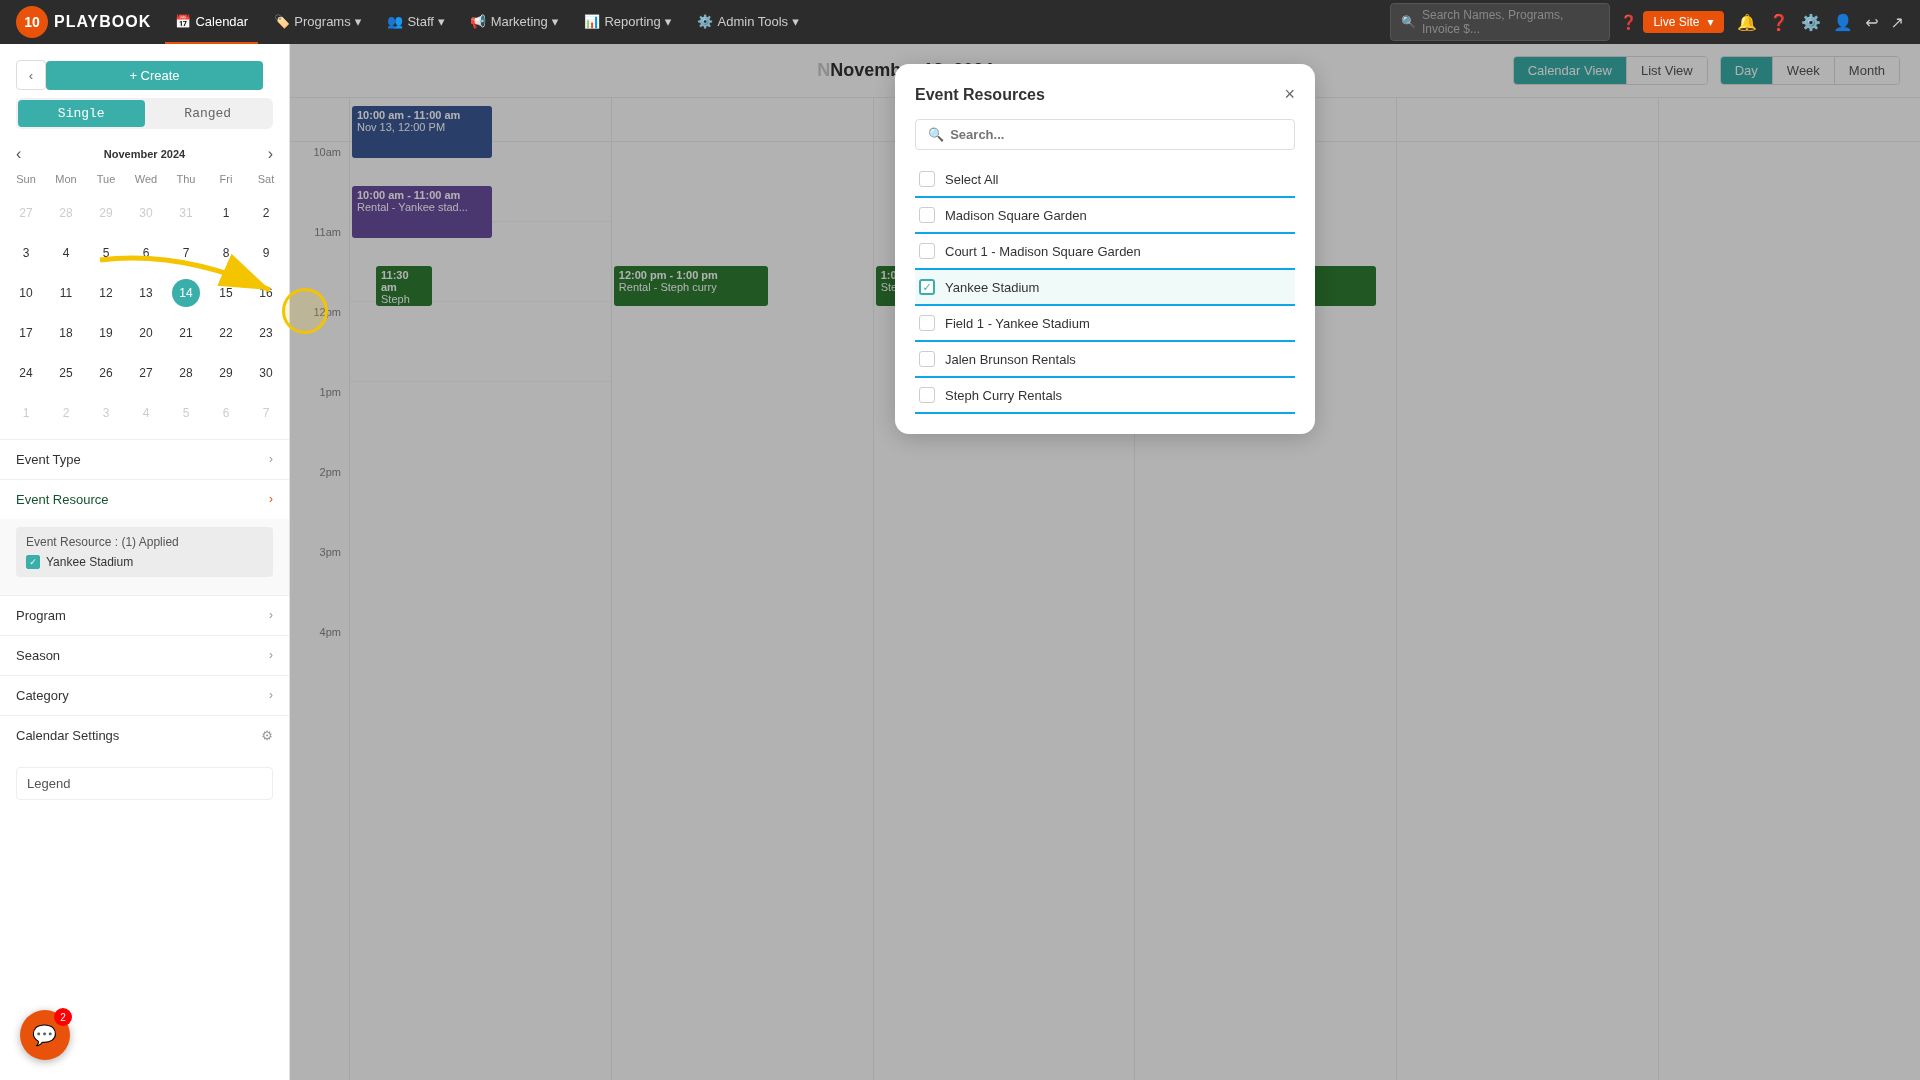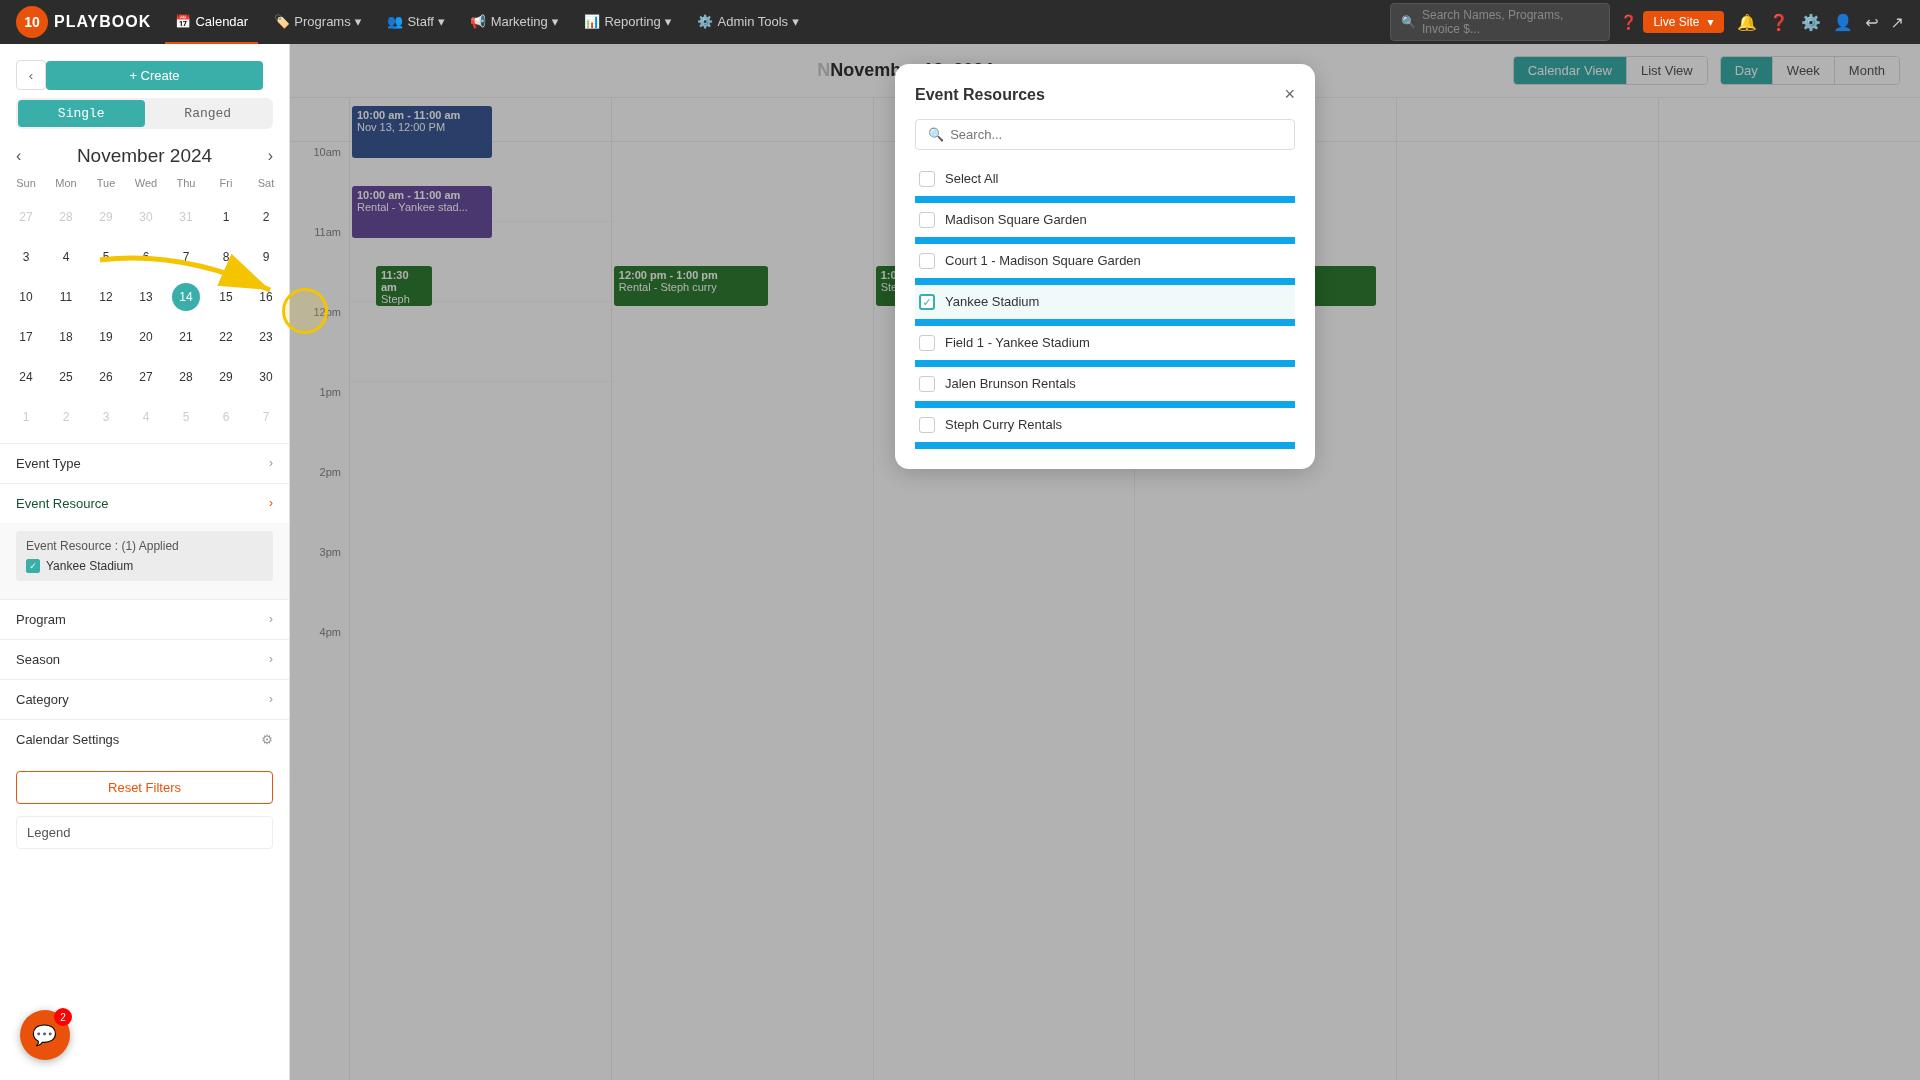--- a/index.html
+++ b/index.html
@@ -111,21 +111,21 @@
       border-radius: 4px; font-size: 13px; color: #666;
     }
     .toggle-btn.active { background: #3aafa9; color: white; }
 
     
     .mini-calendar { padding: 0 12px 12px; }
     .mini-cal-header {
       display: flex; align-items: center; justify-content: space-between;
       padding: 4px 0 8px;
     }
-    .mini-cal-title { font-weight: 400; font-size: 19px; }
+    .mini-cal-title { font-weight: 700; font-size: 11px; }
     .mini-cal-nav { cursor: pointer; color: #555; font-size: 16px; padding: 0 4px; }
     .mini-cal-grid { display: grid; grid-template-columns: repeat(7,1fr); gap: 12px; }
     .mini-cal-dow { text-align: center; font-size: 11px; color: #888; padding: 2px 0; }
     .mini-cal-day {
       text-align: center; font-size: 12px; padding: 4px 2px;
       border-radius: 50%; cursor: pointer; width: 28px; height: 28px;
       display: flex; align-items: center; justify-content: center; margin: auto;
     }
     .mini-cal-day.other-month { color: #ccc; }
     .mini-cal-day.today { background: #3aafa9; color: white; }
@@ -292,23 +292,23 @@
       padding: 7px 12px;
       width: 100%;
       font-size: 13px;
       margin-bottom: 12px;
       display: flex; align-items: center; gap: 6px;
     }
     .modal-search input {
       border: none; outline: none; flex: 1; font-size: 13px; color: #555;
     }
     .modal-item {
-      display: flex; align-items: flex-start; gap: 10px;
+      display: flex; align-items: flex-end; gap: 10px;
       padding: 9px 4px;
-      border-bottom: 7px solid #0ea5e9;
+      border-bottom: 2px solid #0ea5e9;
       cursor: pointer;
     }
     .modal-checkbox {
       width: 16px; height: 16px;
       border: 1px solid #ccc;
       border-radius: 3px;
       flex-shrink: 0;
       display: flex; align-items: center; justify-content: center;
       background: white;
     }
@@ -552,21 +552,20 @@
 
     
     <div class="filter-section">
       <div class="filter-section-header">
         <span class="filter-section-title">Calendar Settings</span>
         <span style="color:#999;">⚙</span>
       </div>
     </div>
 
     
-    <button class="reset-btn">Reset Filters</button>
 
     
     <div class="legend-section">
       <div class="legend-header">
         <span>Legend</span>
       </div>
     </div>
   </aside>
 
   <div class="calendar-main">
@@ -658,21 +657,21 @@
 </div>
 
 <div class="modal-overlay">
   <div class="modal">
     <div class="modal-header">
       <span class="modal-title">Event Resources</span>
       <span class="modal-close">×</span>
     </div>
     <div class="modal-search">
       <span>🔍</span>
-      <input type="text" style="border: none; outline: none; font-size: 13px; color: rgb(136, 136, 136); width: 100%;" placeholder="Search...">
+      <input type="text" style="border: none; outline: none; font-size: 13px; color: rgb(136, 136, 136); width: 100%; font-weight: bold;" placeholder="Search...">
     </div>
 
     <div class="modal-item">
       <div class="modal-checkbox"></div>
       <span class="modal-item-label">Select All</span>
     </div>
 
     <div class="modal-item">
       <div class="modal-checkbox"></div>
       <span class="modal-item-label">Madison Square Garden</span>

